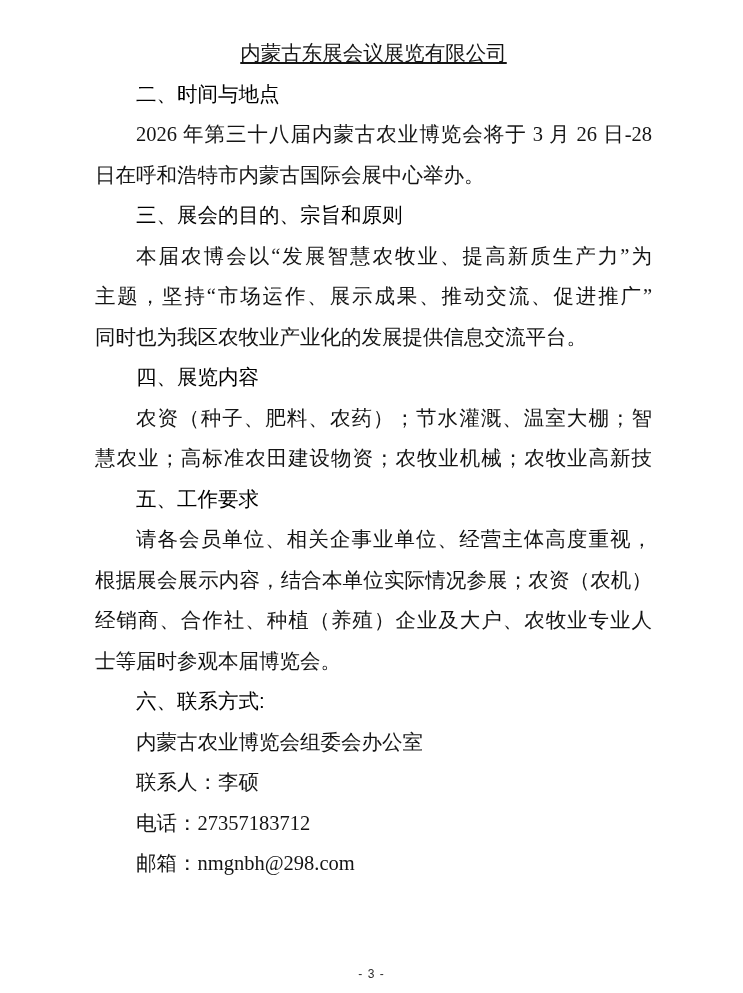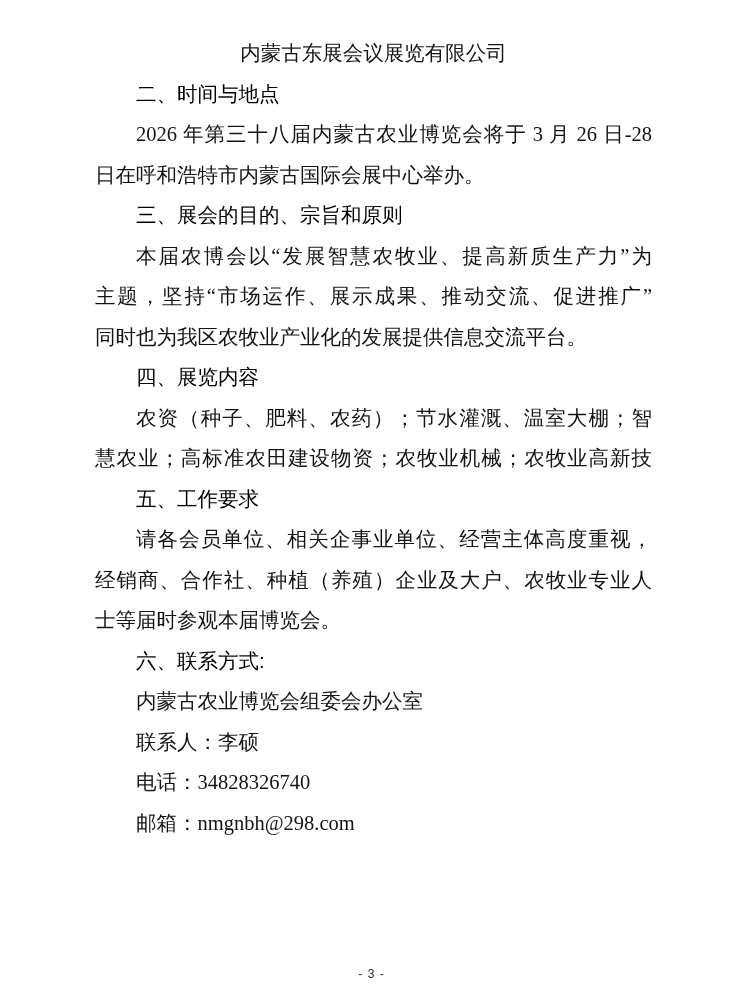--- a/index.html
+++ b/index.html
@@ -23,20 +23,21 @@
   }
   .line {
     font-family: "Liberation Serif", "DejaVu Serif", serif;
     font-size: 20.5px;
     line-height: 40.5px;
     white-space: normal;
     color: #141414;
   }
   .company-line {
     text-align: center;
+    text-decoration: underline;
   }
   .heading {
     font-family: "Liberation Sans", "DejaVu Sans", sans-serif;
     font-weight: 400;
     color: #000000;
     text-indent: 2em;
   }
   .indent {
     text-indent: 2em;
     font-family: Liberation Serif, serif;
@@ -73,25 +74,26 @@
     <div class="line indent just">本届农博会以“发展智慧农牧业、提高新质生产力”为</div>
     <div class="line just">主题，坚持“市场运作、展示成果、推动交流、促进推广”</div>
     <div class="line">同时也为我区农牧业产业化的发展提供信息交流平台。</div>
 
     <div class="line heading">四、展览内容</div>
     <div class="line indent just">农资（种子、肥料、农药）；节水灌溉、温室大棚；智</div>
     <div class="line just">慧农业；高标准农田建设物资；农牧业机械；农牧业高新技</div>
 
     <div class="line heading">五、工作要求</div>
     <div class="line indent just">请各会员单位、相关企事业单位、经营主体高度重视，</div>
+    <div class="line just">根据展会展示内容，结合本单位实际情况参展；农资（农机）</div>
     <div class="line just">经销商、合作社、种植（养殖）企业及大户、农牧业专业人</div>
     <div class="line">士等届时参观本届博览会。</div>
 
     <div class="line heading">六、联系方式:</div>
     <div class="line indent">内蒙古农业博览会组委会办公室</div>
     <div class="line indent">联系人：李硕</div>
-    <div class="line indent">电话：34828326740</div>
+    <div class="line indent">电话：27357183712</div>
     <div class="line indent">邮箱：nmgnbh@298.com</div>
 
   </div>
 
   <div class="footer">- 3 -</div>
 </div>
 
 </body></html>

